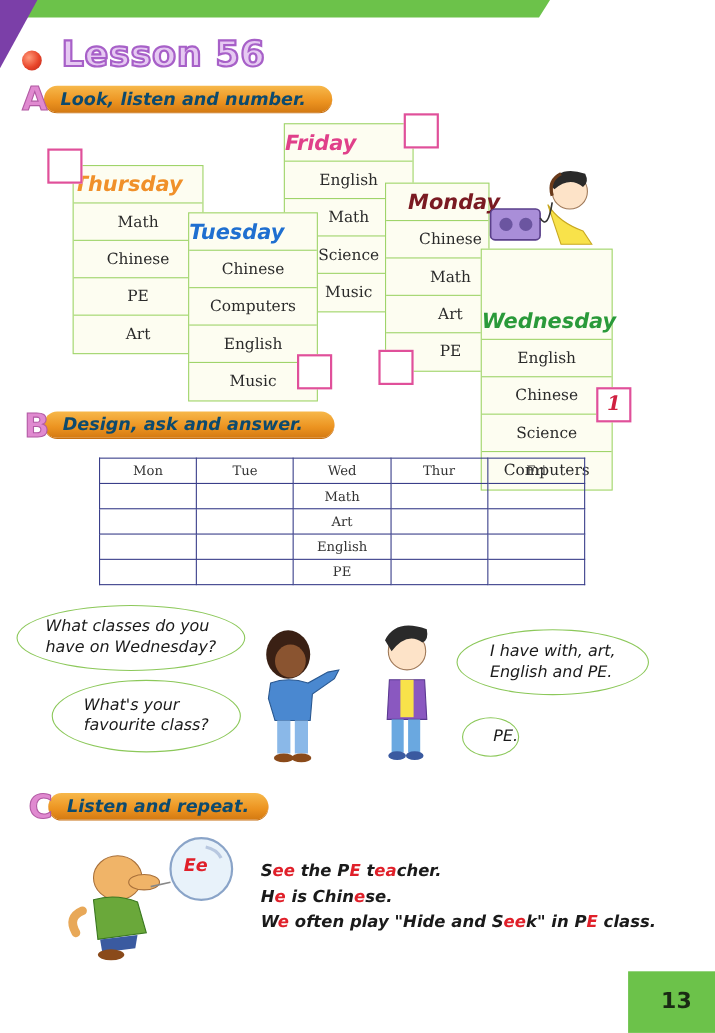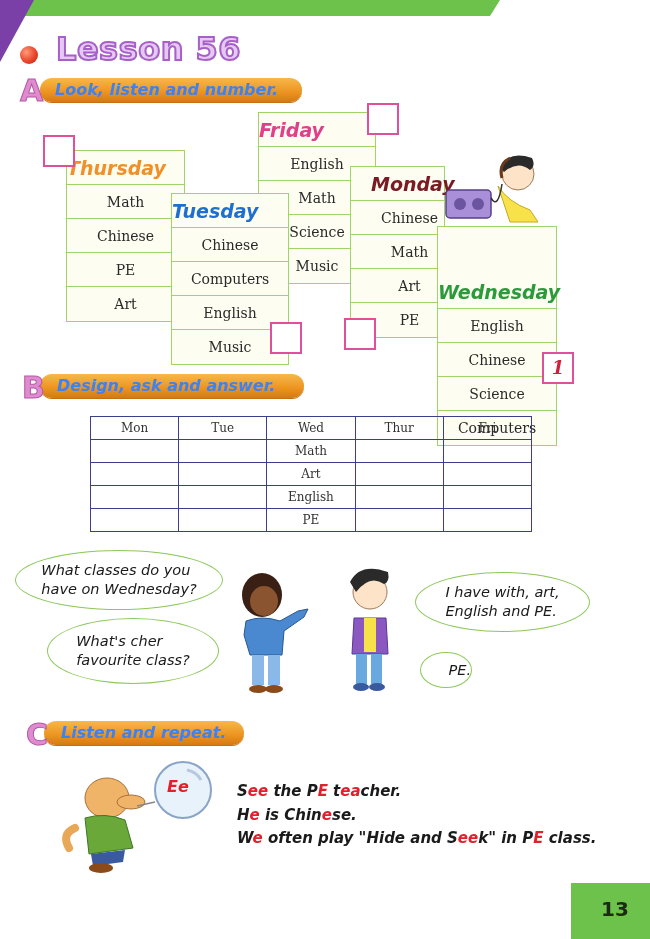--- a/index.html
+++ b/index.html
@@ -12,21 +12,21 @@
   .lesson-dot { position: absolute; left: 20px; top: 46px; width: 18px; height: 18px; border-radius: 50%;
     background: radial-gradient(circle at 35% 35%, #ff9a7a 0%, #e8452a 55%, #b8241a 100%); }
   .lesson-title { position: absolute; left: 56px; top: 30px; font-family: "DejaVu Sans", sans-serif; font-weight: bold;
     font-size: 32px; color: #e6c9f2; -webkit-text-stroke: 2px #a760c8; letter-spacing: 0.5px; }
 
   .section-bar { position: absolute; height: 24px; border-radius: 12px;
     background: linear-gradient(#f7b84a, #ec9320 60%, #d47a12); box-shadow: 0 1px 0 #c76f10; }
   .section-letter { position: absolute; font-family: "DejaVu Sans", sans-serif; font-weight: bold; color: #e08ad0;
     -webkit-text-stroke: 1px #b25aa4; font-size: 30px; line-height: 30px; }
   .section-label { position: absolute; font-family: "DejaVu Sans", sans-serif; font-weight: bold; font-style: italic;
-    color: #3b82f6; font-size: 16px; line-height: 24px; white-space: nowrap; }
+    color: #0c4a6e; font-size: 16px; line-height: 24px; white-space: nowrap; }
 
   .day-card { position: absolute; background: #fdfdf1; border: 1.5px solid #9fd46a; }
   .day-card .hdr { height: 34px; border-bottom: 1.5px solid #9fd46a; font-family: "DejaVu Sans", sans-serif;
     font-weight: bold; font-style: italic; font-size: 19px; line-height: 34px; text-align: left; }
   .day-card .row { height: 34px; border-bottom: 1.5px solid #9fd46a; font-size: 14px; line-height: 34px;
     text-align: center; color: #2a2a2a; }
   .day-card .row:last-child { border-bottom: none; }
 
   .num-box { position: absolute; width: 32px; height: 32px; border: 2px solid #e0509a; background: #ffffff;
     font-family: "DejaVu Serif", serif; font-style: italic; font-weight: bold; color: #d02040; font-size: 18px;
@@ -167,21 +167,21 @@
   </table>
 
 <div class="bubble" style="left:15px; top:550px; width:208px; height:60px;">
   <div>
     <div>What classes do you</div>
     <div>have on Wednesday?</div>
   </div>
 </div>
 <div class="bubble" style="left:47px; top:618px; width:172px; height:66px;">
   <div>
-    <div>What's cher</div>
+    <div>What's your</div>
     <div>favourite class?</div>
   </div>
 </div>
 <div class="bubble" style="left:415px; top:572px; width:175px; height:60px;">
   <div>
     <div>I have with, art,</div>
     <div>English and PE.</div>
   </div>
 </div>
 <div class="bubble" style="left:420px; top:652px; width:52px; height:36px;justify-content:flex-end;">

